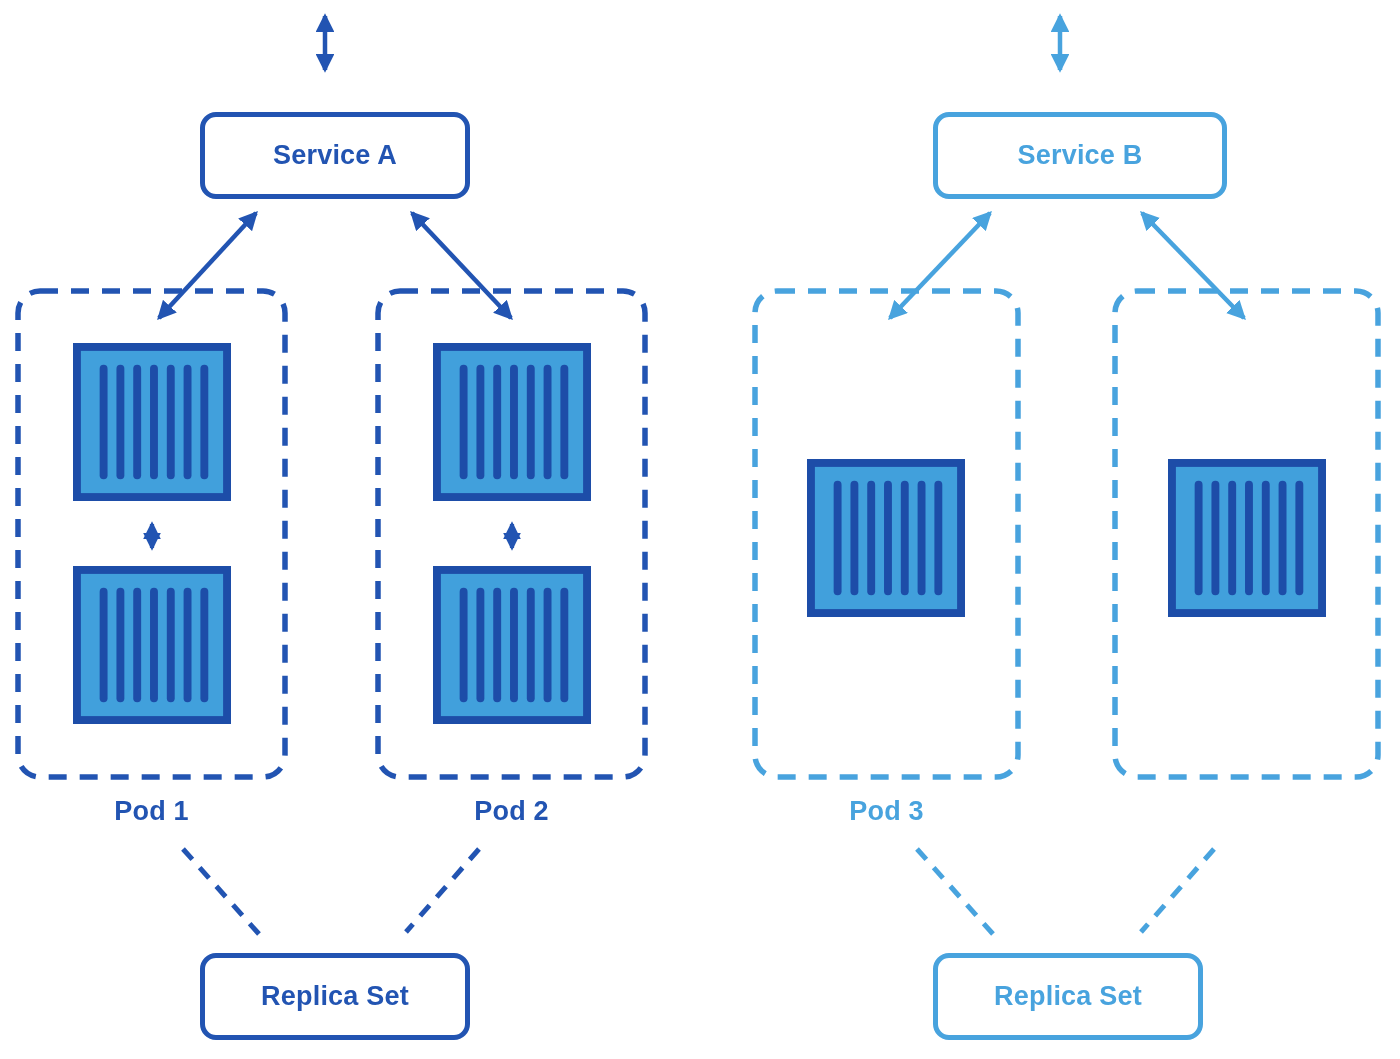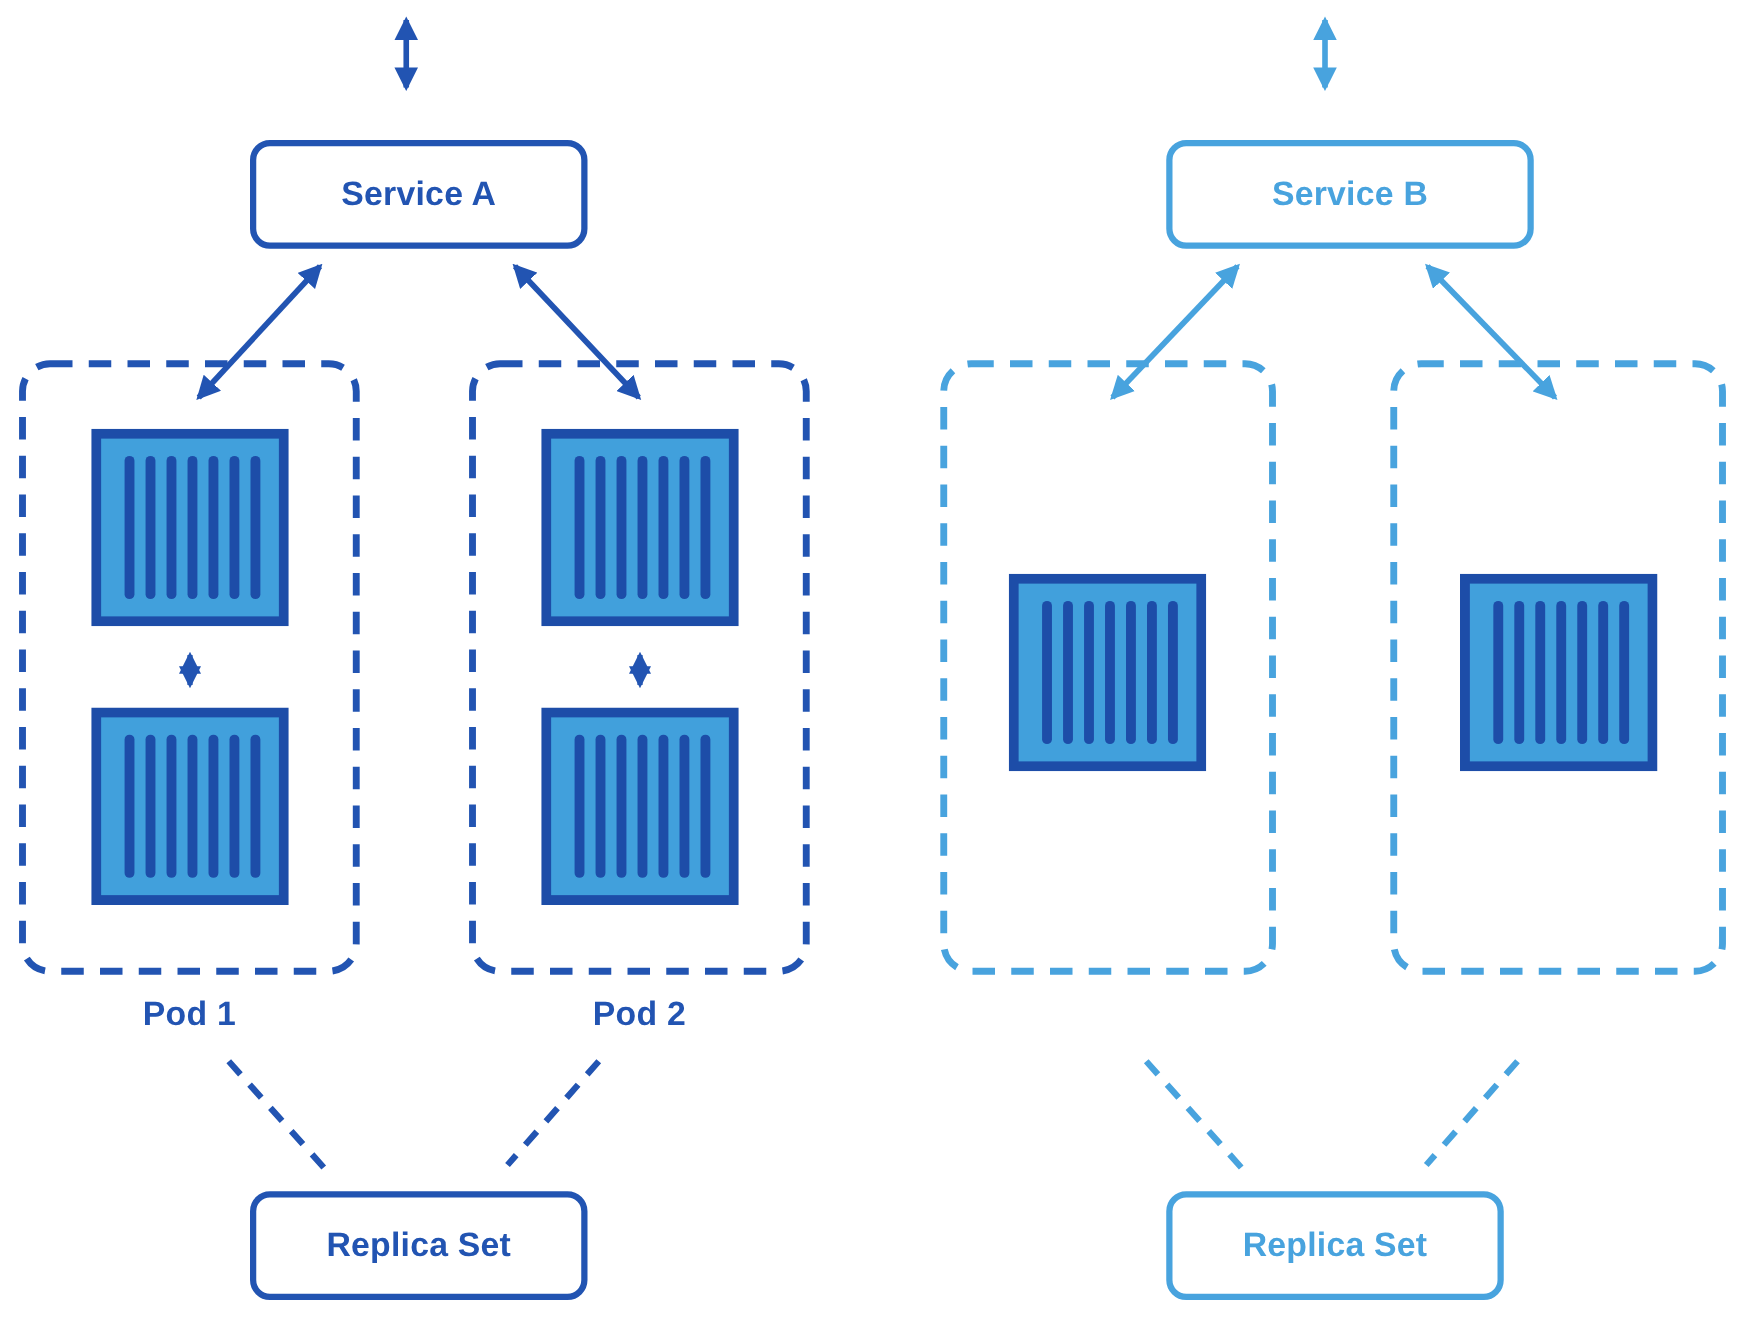--- a/index.html
+++ b/index.html
@@ -125,18 +125,19 @@
   <div class="pod-label dark" style="left:378px; top:796px; width:267px;">Pod 2</div>
 
   <div class="node dark" style="left:200px; top:953px; width:270px; height:87px;">
     <span>Replica Set</span>
   </div>
 
   <div class="node light" style="left:933px; top:112px; width:294px; height:87px;">
     <span>Service B</span>
   </div>
 
+  <div class="pod-label light" style="left:755px; top:796px; width:263px;">Pod 3</div>
 
   <div class="node light" style="left:933px; top:953px; width:270px; height:87px;">
     <span>Replica Set</span>
   </div>
 
 </div>
 
 </body></html>

